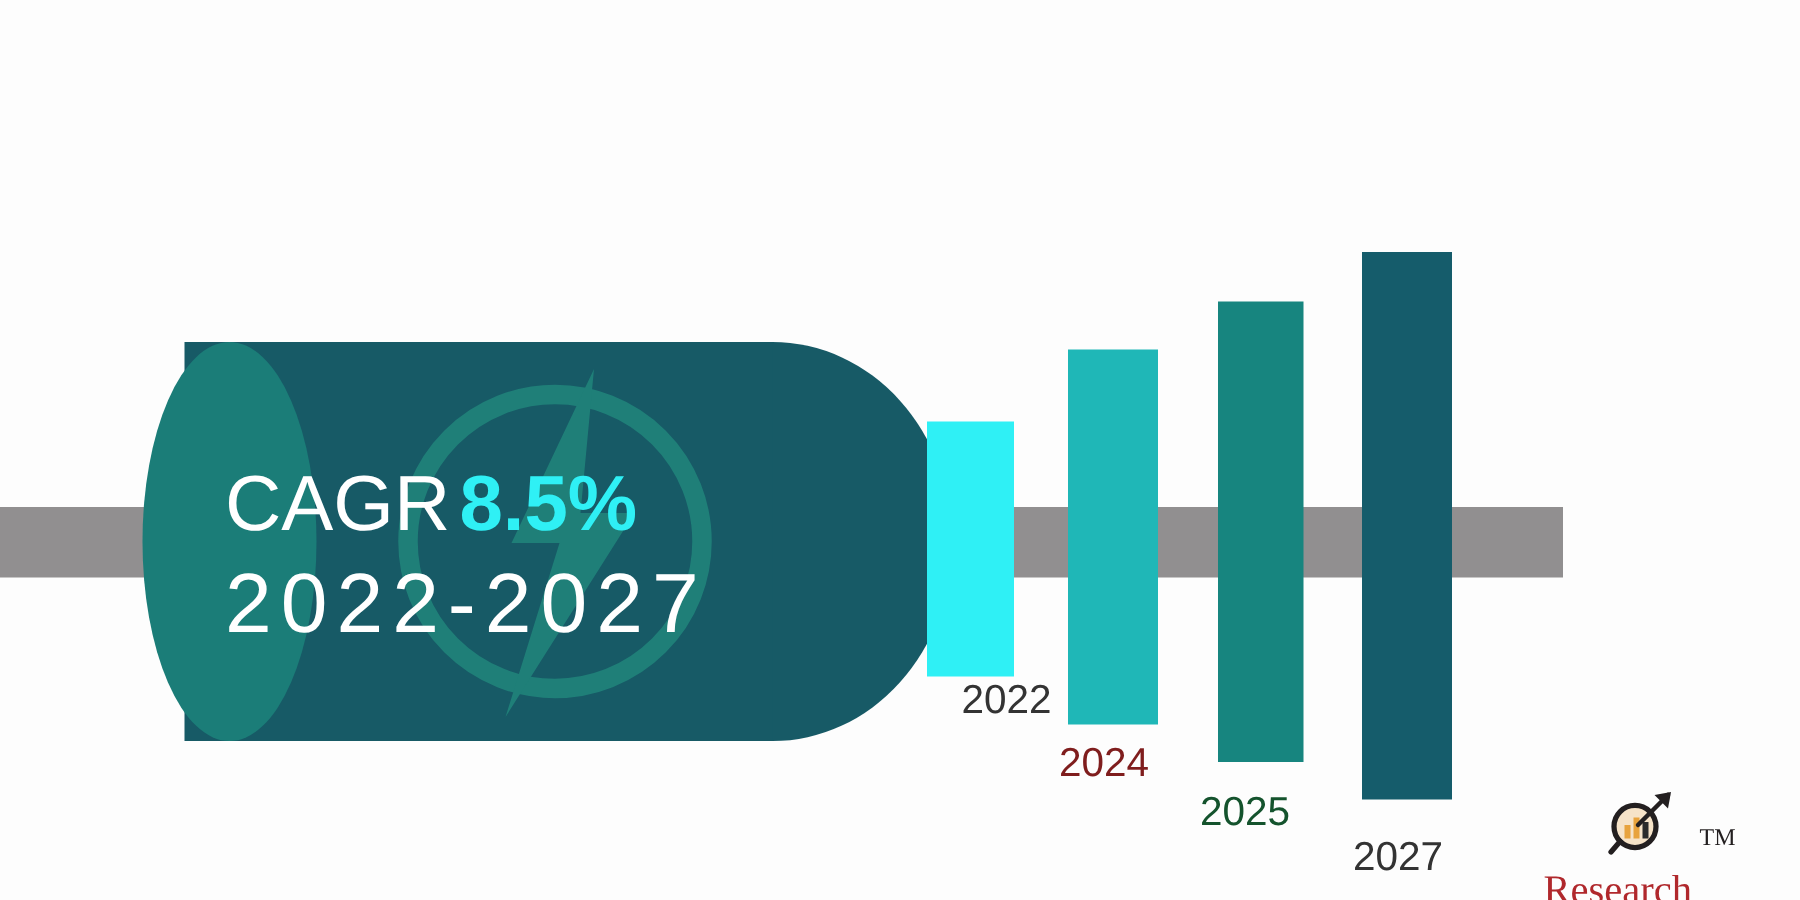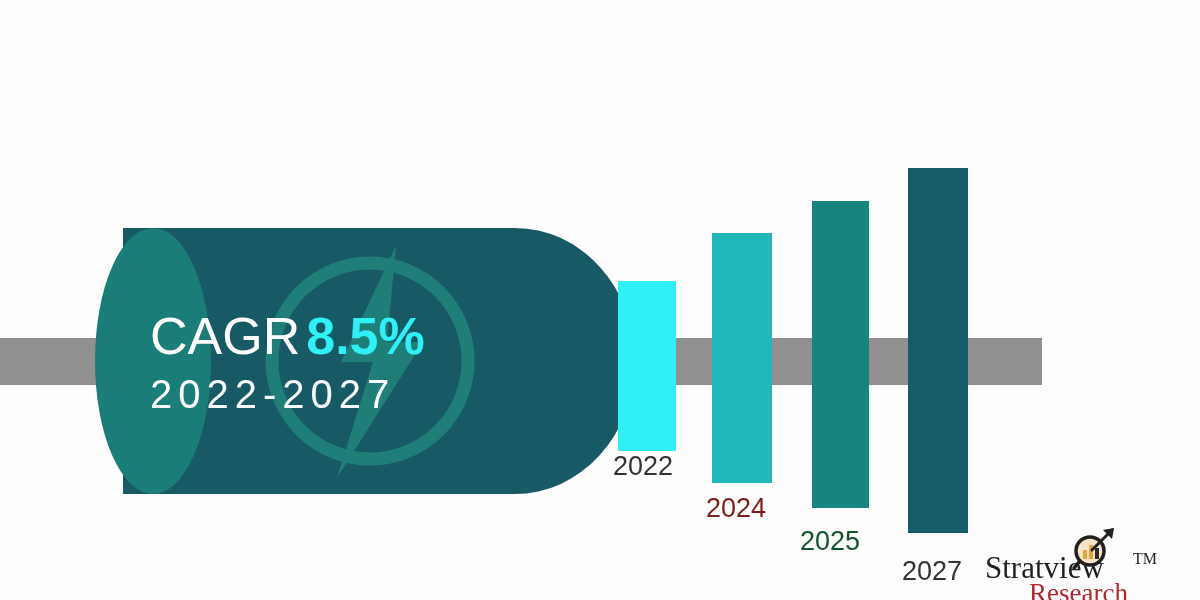--- a/index.html
+++ b/index.html
@@ -102,21 +102,21 @@
     white-space: nowrap;
     letter-spacing: 0px;
   }
   #cagr-line1 .pct {
     font-weight: bold;
     color: #2ff0f5;
     margin-left: 6px;
   }
   #cagr-line2 {
     margin-top: 12px;
-    font-size: 40px;
+    font-size: 56px;
     font-weight: 400;
     color: #ffffff;
     letter-spacing: 6px;
     white-space: nowrap;
   }
 
   
   .bar {
     position: absolute;
   }
@@ -199,38 +199,37 @@
 
   <div id="cagr-block">
     <div id="cagr-line1">
       <span>CAGR</span><span class="pct" style="color: rgb(47, 240, 245);">8.5%</span>
     </div>
     <div id="cagr-line2">2022-2027</div>
   </div>
 
   <div id="bars">
       <div class="bar" style="left: 618px; top: 281px; width: 58px; height: 170px; background: rgb(47, 240, 245);"></div>
-      <div class="bar-label" style="left: 613px; top: 451px; color: rgb(51, 51, 51);">2022</div>
+      <div class="bar-label" style="left: 641px; top: 451px; color: rgb(51, 51, 51);">2022</div>
       <div class="bar" style="left: 712px; top: 233px; width: 60px; height: 250px; background: rgb(31, 183, 183);"></div>
       <div class="bar-label" style="left: 706px; top: 493px; color: #7f1d1d;">2024</div>
       <div class="bar" style="left: 812px; top: 201px; width: 57px; height: 307px; background: rgb(23, 133, 127);"></div>
       <div class="bar-label" style="left: 800px; top: 526px; color: #14532d; text-align: right;">2025</div>
       <div class="bar" style="left: 908px; top: 168px; width: 60px; height: 365px; background: rgb(21, 92, 107);"></div>
       <div class="bar-label" style="left: 902px; top: 556px; color: rgb(51, 51, 51);">2027</div>
     </div>
 
   <div id="logo">
     <svg id="logo-mark" viewBox="0 0 48 48">
       <circle cx="20" cy="27" r="14" fill="#f6e3c8"></circle>
       <rect x="13" y="26" width="4" height="9" fill="#e8a33d"></rect>
       <rect x="19" y="21" width="4" height="14" fill="#e8a33d"></rect>
       <rect x="25" y="24" width="4" height="11" fill="#2b2b2b"></rect>
       <circle cx="20" cy="27" r="14" fill="none" stroke="#231f20" stroke-width="3.5"></circle>
       <line x1="10" y1="37" x2="4" y2="44" stroke="#231f20" stroke-width="3.5" stroke-linecap="round"></line>
       <line x1="22" y1="26" x2="42" y2="6" stroke="#231f20" stroke-width="3" stroke-linecap="round"></line>
       <path d="M44 4 L33 6 L42 15 Z" fill="#231f20"></path>
     </svg>
-    <div id="logo-name" style="color: rgb(35, 31, 32);">Stratview</div>
     <div id="logo-tm">TM</div>
     <div id="logo-sub" style="color: rgb(176, 40, 44);">Research</div>
   </div>
 
 </div>
 
 </body></html>

